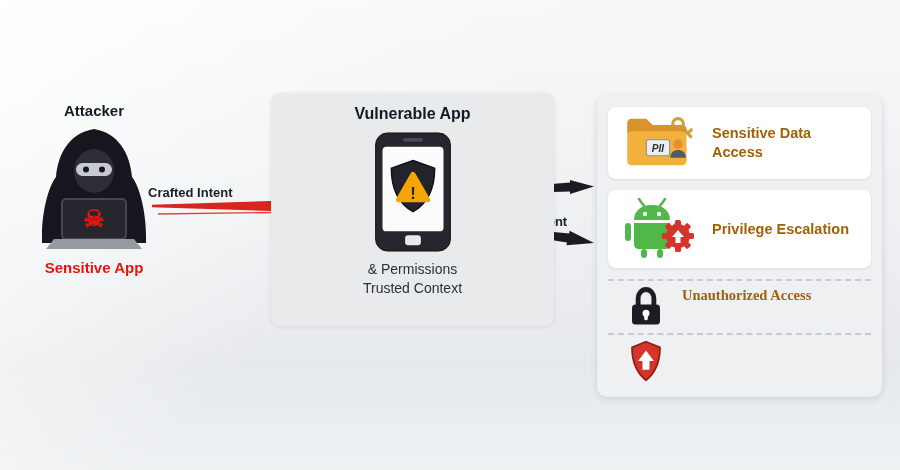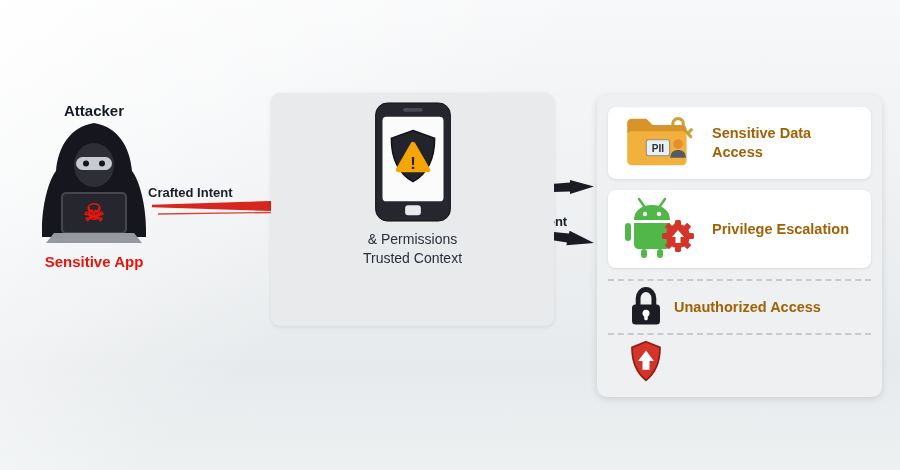--- a/index.html
+++ b/index.html
@@ -8,21 +8,21 @@
     position:relative; width:900px; height:470px; overflow:hidden;
     color:#1c2530;
     background:
       linear-gradient(135deg, rgba(255,255,255,0.95) 0%, rgba(255,255,255,0) 45%),
       linear-gradient(180deg, #f7f8f9 0%, #eef0f2 45%, #e7eaec 78%, #eef1f2 100%);
   }
   .arrows { position:absolute; left:0; top:0; width:900px; height:470px; pointer-events:none; }
 
   
   .attacker-group { position:absolute; left:28px; top:102px; width:132px; text-align:center; }
-  .attacker-title { font-size:15px; font-weight:700; color:#141b24; margin-bottom:0; }
+  .attacker-title { font-size:15px; font-weight:700; color:#141b24; margin-bottom:6px; }
   .attacker-caption { font-size:15px; font-weight:700; color:#e8150d; margin-top:4px; }
 
   .crafted-label {
     position:absolute; left:148px; top:185px; width:142px; text-align:left;
     font-size:13px; font-weight:700; color:#181f28;
   }
   .redirected-label {
     position:absolute; left:461px; top:214px; width:140px;
     font-size:13px; font-weight:700; color:#181f28;
   }
@@ -42,24 +42,24 @@
     position:absolute; left:597px; top:95px; width:285px; height:302px;
     background:#eef0f2; border-radius:10px; padding:12px 11px 10px 11px;
     box-shadow:0 2px 7px rgba(30,40,50,0.14);
   }
   .outcome-card {
     display:flex; align-items:center; gap:10px;
     background:#ffffff; border-radius:8px;
     box-shadow:0 1px 3px rgba(30,40,50,0.10);
     min-height:72px; padding:6px 8px; margin-bottom:11px;
   }
-  .outcome-card .outcome-icon { width:86px; display:flex; justify-content:center; flex:0 0 86px; }
+  .outcome-card .outcome-icon { width:86px; display:flex; justify-content:center; flex:0 0 86px;font-style:italic; }
   .outcome-row {
-    display:flex; align-items:center; gap:6px;
-    border-top:2px dashed #c6cbd1; min-height:49px; padding:5px 6px 5px 16px;
+    display:flex; align-items:flex-start; gap:14px;
+    border-top:2px dashed #c6cbd1; min-height:49px; padding:5px 6px 5px 16px;font-family:Liberation Serif, serif;
   }
   .outcome-row .outcome-icon { width:44px; display:flex; justify-content:center; flex:0 0 44px; }
   .outcome-label { font-size:14.5px; font-weight:600; color:#a16207; line-height:1.3; }
 </style>
 </head>
 <body>
 
 <div class="canvas">
 
   <svg class="arrows" viewBox="0 0 900 470">
@@ -81,20 +81,21 @@
       <text x="60" y="102" text-anchor="middle" font-size="24" font-weight="bold" fill="#e8150d">☠</text>
       <path d="M20,114 L100,114 L108,124 L12,124 Z" fill="#9599a0"></path>
     </svg>
     <div class="attacker-caption">Sensitive App</div>
   </div>
 
   <div class="crafted-label">Crafted Intent</div>
   <div class="redirected-label">Redirected Intent</div>
 
   <div class="middle-box">
+    <div class="middle-title">Vulnerable App</div>
     <div class="phone-wrap">
       <svg width="84" height="122" viewBox="0 0 84 124">
         <rect x="4" y="2" width="76" height="120" rx="12" fill="#26262f" stroke="#111" stroke-width="1"></rect>
         <rect x="11" y="16" width="62" height="86" rx="4" fill="#fbfbfc"></rect>
         <rect x="32" y="7" width="20" height="4" rx="2" fill="#4a4a55"></rect>
         <rect x="34" y="106" width="16" height="10" rx="3" fill="#e8e9ec"></rect>
         <path d="M42,30 L64,38 C64,60 56,74 42,82 C28,74 20,60 20,38 Z" fill="#23232c" stroke="#101016" stroke-width="1.5"></path>
         <path d="M42,44 L57,70 L27,70 Z" fill="#f6a604" stroke="#f6a604" stroke-width="5" stroke-linejoin="round"></path>
         <text x="42" y="69" text-anchor="middle" font-size="17" font-weight="bold" fill="#23232c">!</text>
       </svg>

